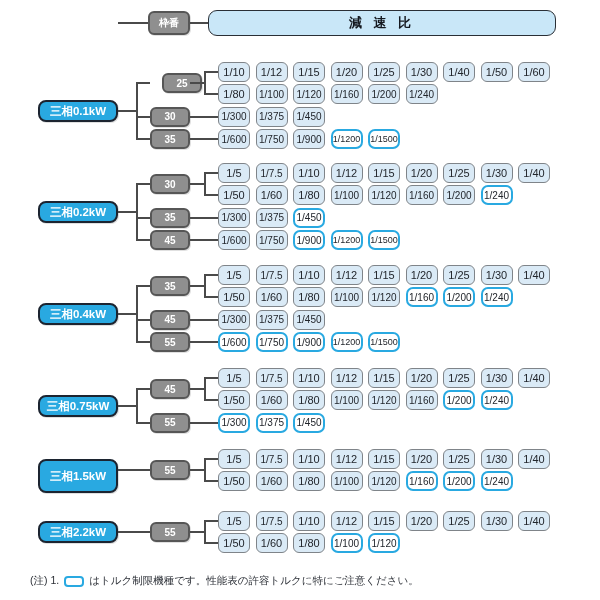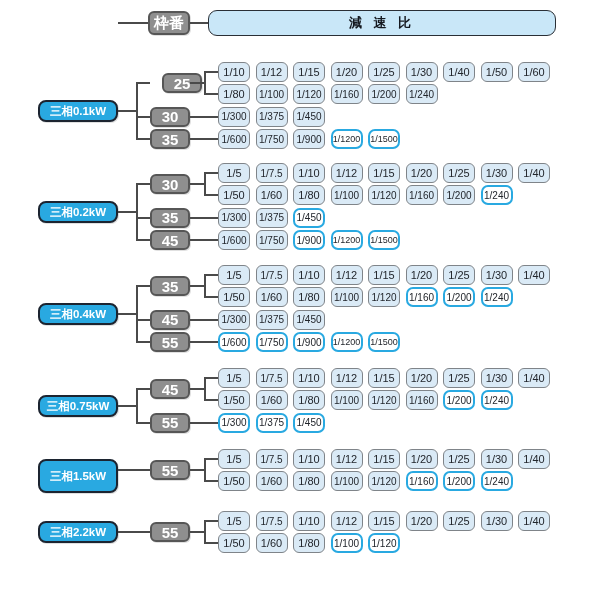--- a/index.html
+++ b/index.html
@@ -11,21 +11,21 @@
   .box{position:absolute;box-sizing:border-box;display:flex;align-items:center;justify-content:center;white-space:nowrap;}
   .motor-box{
     background:var(--motor-fill,#29a9e1);
     border:2px solid var(--motor-border,#1c2430);
     border-radius:8px;color:#fff;font-weight:bold;font-size:11.5px;
     box-shadow:1px 1px 0 rgba(0,0,0,.12);
   }
   .frame-box{
     background:var(--frame-fill,#8f8f8f);
     border:2px solid var(--frame-border,#565656);
-    border-radius:6px;color:#fff;font-weight:bold;font-size:15px;
+    border-radius:6px;color:#fff;font-weight:bold;font-size:10px;
     box-shadow:1px 1px 0 rgba(0,0,0,.12);
   }
   .ratio-box{
     background:var(--ratio-fill,#daeaf6);
     border:1.5px solid var(--ratio-border,#7f8489);
     border-radius:6px;font-size:11px;color:#22262c;
   }
   .ratio-box.limited{
     background:#ffffff;
     border:2px solid var(--limited-border,#29a9e1);
@@ -246,13 +246,18 @@
       <div class="ratio-box box" style="left: 518px; top: 511px; width: 32px; height: 20px; font-size: 11px;">1/40</div>
       <div class="ratio-box box" style="left: 218px; top: 533.4px; width: 32px; height: 20px; font-size: 11px;">1/50</div>
       <div class="ratio-box box" style="left: 255.5px; top: 533.4px; width: 32px; height: 20px; font-size: 11px;">1/60</div>
       <div class="ratio-box box" style="left: 293px; top: 533.4px; width: 32px; height: 20px; font-size: 11px;">1/80</div>
       <div class="ratio-box box limited" style="left: 330.5px; top: 533.4px; width: 32px; height: 20px; font-size: 10px;">1/100</div>
       <div class="ratio-box box limited" style="left: 368px; top: 533.4px; width: 32px; height: 20px; font-size: 10px;">1/120</div>
       <div class="box motor-box" style="left: 38px; top: 521.2px; width: 80px; height: 22px;">三相2.2kW</div>
       <div class="hline" style="left: 118px; top: 531.2px; width: 32px; height: 2px;"></div>
     </div>
 
+  <div class="note">
+    <span>(注) 1.</span>
+    <span class="note-icon"></span>
+    <span>はトルク制限機種です。性能表の許容トルクに特にご注意ください。</span>
+  </div>
 </div>
 
 </body></html>

